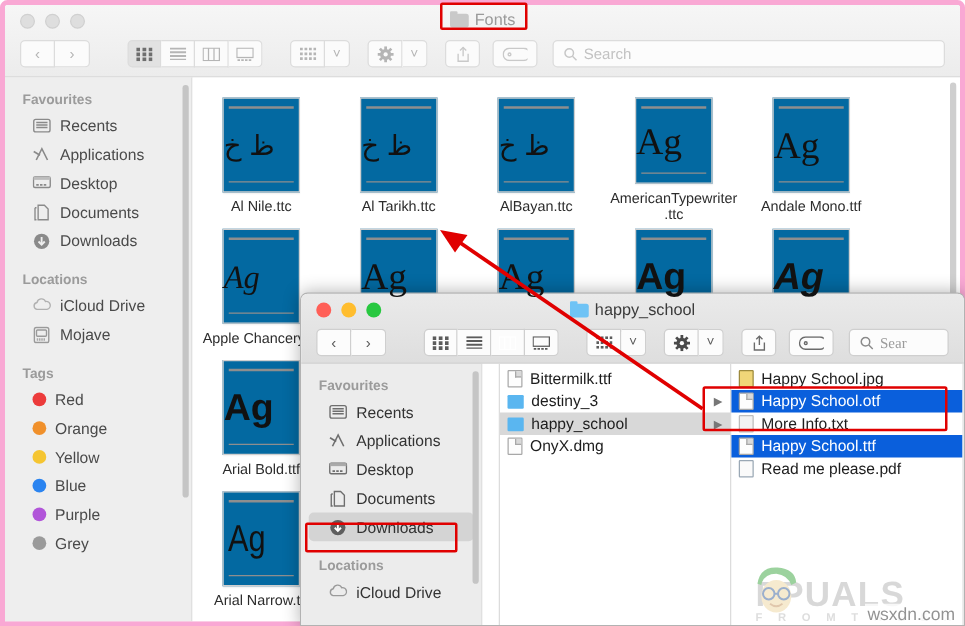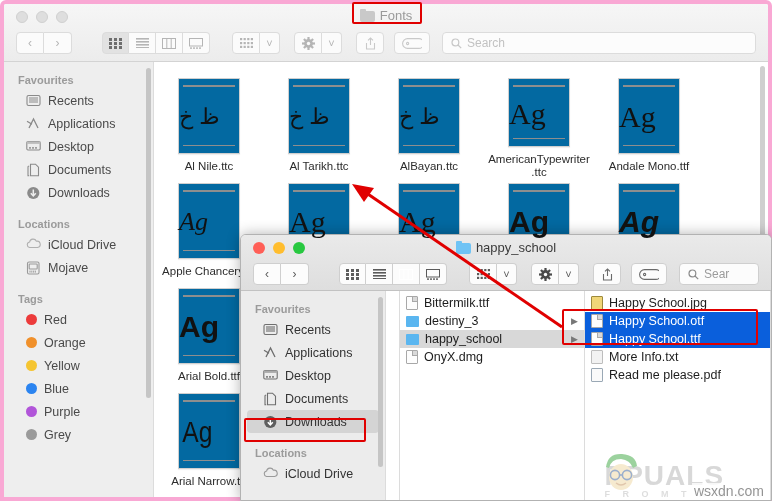--- a/index.html
+++ b/index.html
@@ -144,21 +144,21 @@
     position:absolute; left:240px; top:234px; width:532px; height:267px;
     background:#ffffff;
     border:1px solid #b2b2b2;
     border-radius:6px 6px 0 0;
     box-shadow:0 0 14px rgba(0,0,0,.30);
     overflow:hidden;
   }
   #win-hs .titlebar { height:56px; background:linear-gradient(to bottom,#eaeaea,#dedede); border-bottom:1px solid #c2c2c2; }
   #win-hs .wtitle { color:#3b3b3b; font-size:13px; top:5px; }
   #win-hs .tbtn { border-color:#cfcfcf; background:#fcfcfc; color:#5b5b5b; }
-  #win-hs .searchfield { color:#9b9b9b; border-color:#cfcfcf; }
+  #win-hs .searchfield { color:#9b9b9b; border-color:#cfcfcf;font-family:Liberation Serif, serif; }
   #win-hs .body-row { height:209px; }
   #win-hs .sidebar { width:145px; background:#ececec; }
   #win-hs .sb-item { color:#333; }
   #win-hs .sb-scroll { height:170px; }
 
   .columns { flex:1; display:flex; background:#fff; position:relative; }
   .col { border-right:1px solid #dcdcdc; padding-top:3px; overflow:hidden; }
   .col-a { width:14px; }
   .col-b { width:185px; }
   .col-c { flex:1; }
@@ -842,27 +842,27 @@
 
       <div class="col col-c">
         <div class="crow">
           <span class="fico jpg"></span>
           <span>Happy School.jpg</span>
         </div>
         <div class="crow blue">
           <span class="fico doc"></span>
           <span>Happy School.otf</span>
         </div>
+        <div class="crow">
+          <span class="fico txt"></span>
+          <span>More Info.txt</span>
+        </div>
         <div class="crow blue">
           <span class="fico doc"></span>
           <span>Happy School.ttf</span>
-        </div>
-        <div class="crow">
-          <span class="fico txt"></span>
-          <span>More Info.txt</span>
         </div>
         <div class="crow">
           <span class="fico pdf"></span>
           <span>Read me please.pdf</span>
         </div>
       </div>
     </div>
   </div>
 </div>
 

